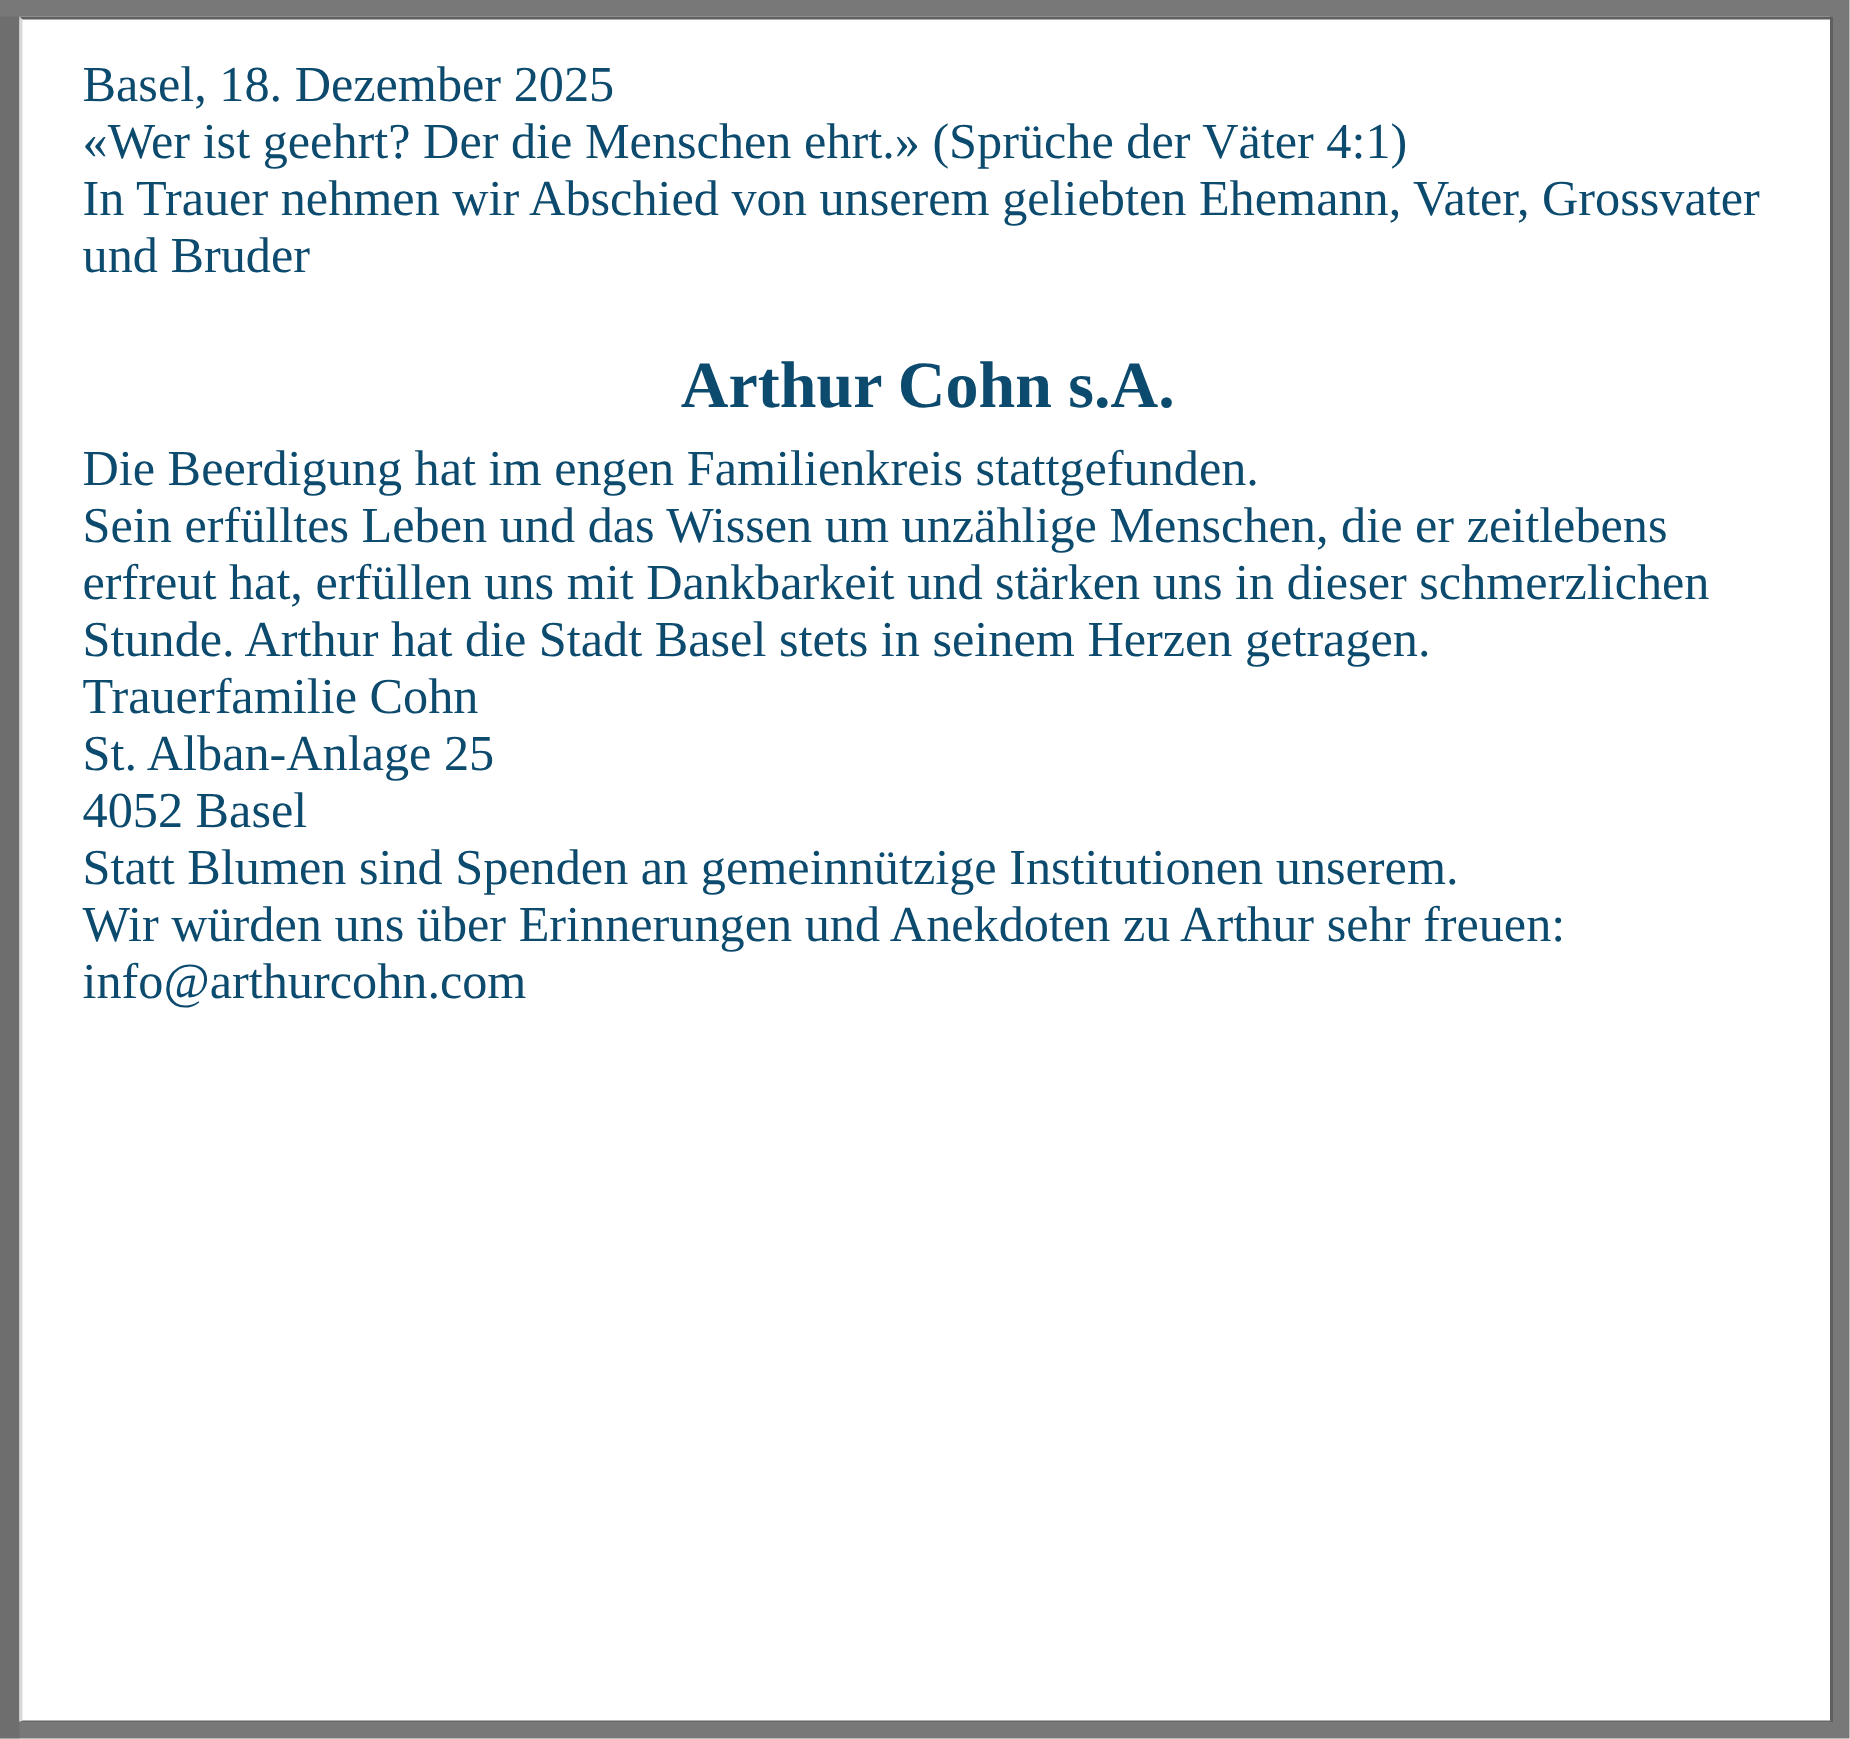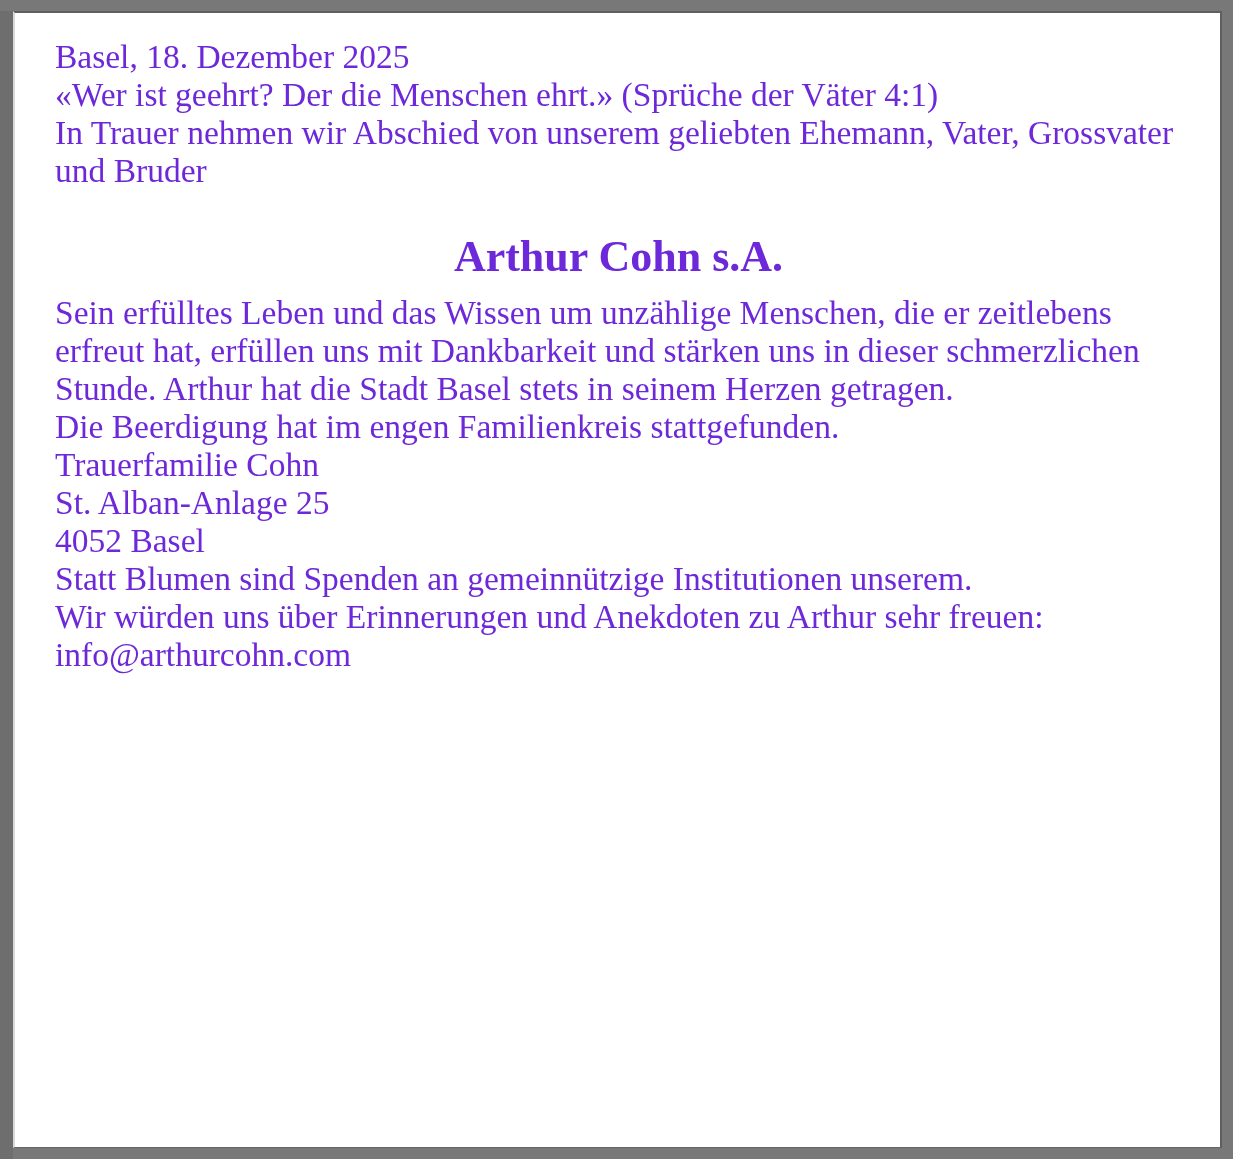--- a/index.html
+++ b/index.html
@@ -31,21 +31,21 @@
     border-top: 2px solid #5f5f5f;
     border-right: 2px solid #5f5f5f;
     border-bottom: 1px solid #666666;
     border-left: 2px solid #d9d9d9;
     box-sizing: border-box;
     padding: 25px 38px 20px 40px;
     overflow: hidden;
     font-family: "Liberation Serif", "DejaVu Serif", serif;
     font-size: 33.5px;
     line-height: 38px;
-    color: #6d28d9;
+    color: #0c4a6e;
   }
   .page p {
     margin: 0;
     white-space: pre;  
   }
   .page > * + * {
     margin-top: 54px;
   }
   .deceased-name {
     margin: 30px 0 0 0;
@@ -69,25 +69,25 @@
   <p>Basel, 18. Dezember 2025</p>
 
   <p>«Wer ist geehrt? Der die Menschen ehrt.» (Sprüche der Väter 4:1)</p>
 
   <p>In Trauer nehmen wir Abschied von unserem geliebten Ehemann, Vater, Grossvater
 und Bruder</p>
 
   <h1 class="deceased-name">Arthur Cohn s.A.</h1>
 
 
+  <p>Die Beerdigung hat im engen Familienkreis stattgefunden.</p>
+
   <p>Sein erfülltes Leben und das Wissen um unzählige Menschen, die er zeitlebens
 erfreut hat, erfüllen uns mit Dankbarkeit und stärken uns in dieser schmerzlichen
 Stunde. Arthur hat die Stadt Basel stets in seinem Herzen getragen.</p>
-
-  <p>Die Beerdigung hat im engen Familienkreis stattgefunden.</p>
 
   <p>Trauerfamilie Cohn
 St. Alban-Anlage 25
 4052 Basel</p>
 
   <p>Statt Blumen sind Spenden an gemeinnützige Institutionen unserem.</p>
 
   <p>Wir würden uns über Erinnerungen und Anekdoten zu Arthur sehr freuen:
 info@arthurcohn.com</p>
 </div>

